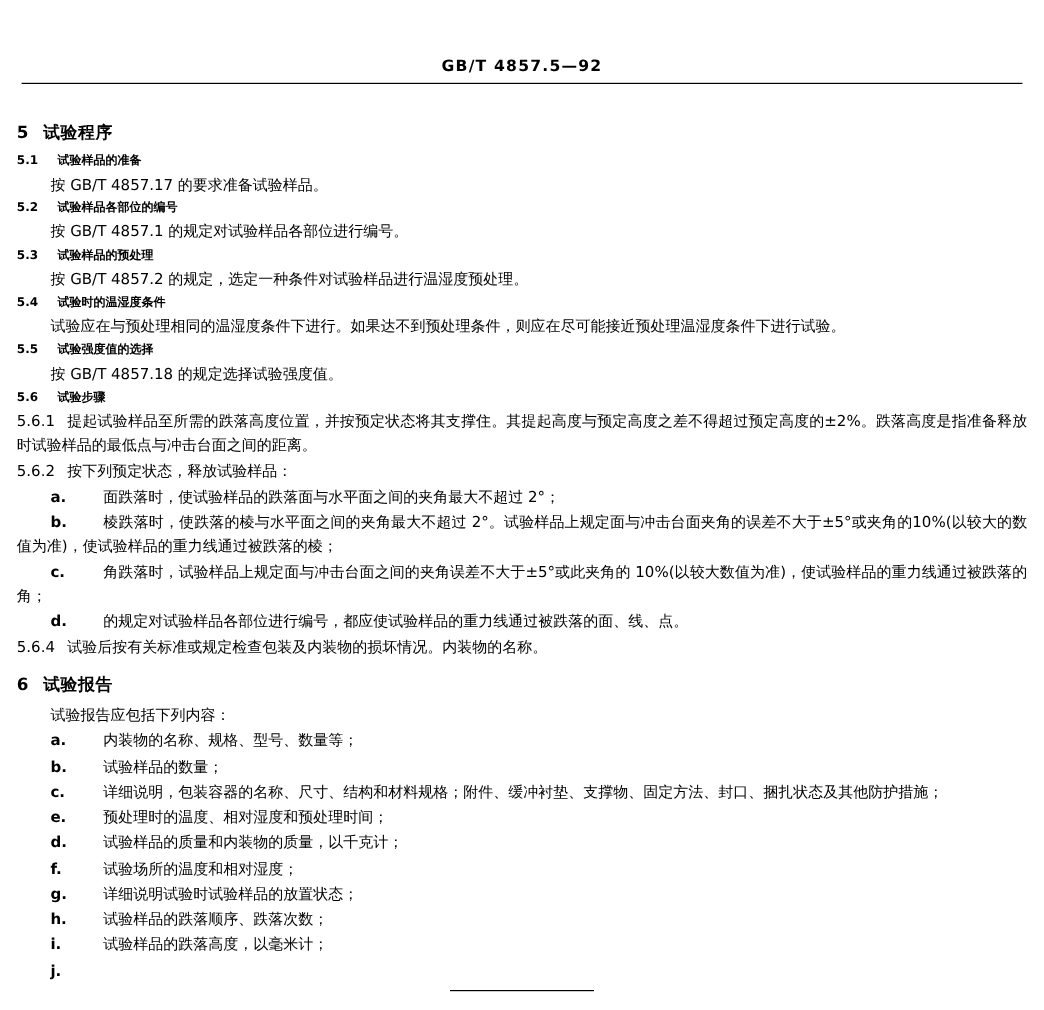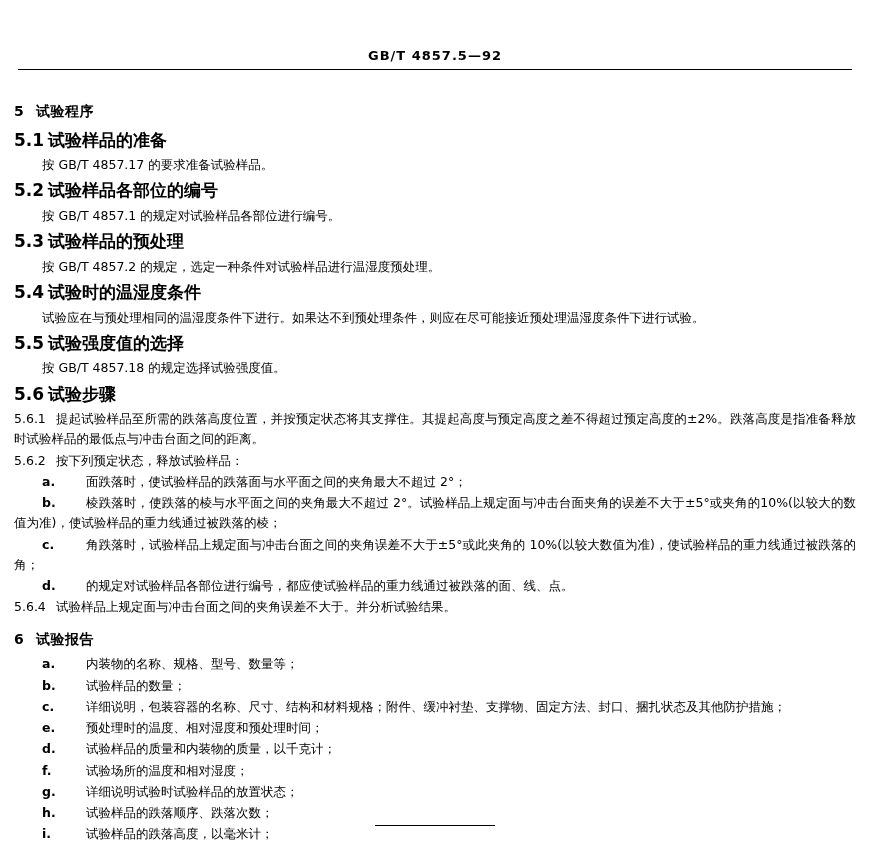--- a/index.html
+++ b/index.html
@@ -46,21 +46,21 @@
     font-size: 14px;
     margin: 10px 0 4px 0;
     letter-spacing: 0.5px;
   }
   .sec-title .num {
     display: inline-block;
     min-width: 22px;
   }
   .sub-head {
     font-weight: bold;
-    font-size: 17px;
+    font-size: 10px;
     margin: 2px 0 1px 0;
   }
   .sub-head .num {
     display: inline-block;
     min-width: 34px;
   }
   .body-line {
     margin: 0 0 1px 0;
     text-align: justify;
   }
@@ -154,27 +154,28 @@
       <span class="lbl">b.</span><span>棱跌落时，使跌落的棱与水平面之间的夹角最大不超过 2°。试验样品上规定面与冲击台面夹角的误差不大于±5°或夹角的10%(以较大的数值为准)，使试验样品的重力线通过被跌落的棱；</span>
     </div>
     <div class="item">
       <span class="lbl">c.</span><span>角跌落时，试验样品上规定面与冲击台面之间的夹角误差不大于±5°或此夹角的 10%(以较大数值为准)，使试验样品的重力线通过被跌落的角；</span>
     </div>
     <div class="item">
       <span class="lbl">d.</span><span>的规定对试验样品各部位进行编号，都应使试验样品的重力线通过被跌落的面、线、点。</span>
     </div>
 
     <div class="cont">
-      <span class="para-num">5.6.4</span><span>试验样品上规定面与冲击台面之间的夹角误差不大于。并分析试验结果。</span>
+      <span class="para-num">5.6.4</span><span>试验后按有关标准或规定检查包装及内装物的损坏情况。内装物的名称。</span>
     </div>
 
     <div class="sec-title">
       <span class="num">6</span><span>试验报告</span>
     </div>
 
+    <div class="body-line indent1">试验报告应包括下列内容：</div>
 
     <div class="item">
       <span class="lbl">a.</span><span>内装物的名称、规格、型号、数量等；</span>
     </div>
     <div class="item">
       <span class="lbl">b.</span><span>试验样品的数量；</span>
     </div>
     <div class="item">
       <span class="lbl">c.</span><span>详细说明，包装容器的名称、尺寸、结构和材料规格；附件、缓冲衬垫、支撑物、固定方法、封口、捆扎状态及其他防护措施；</span>
     </div>

